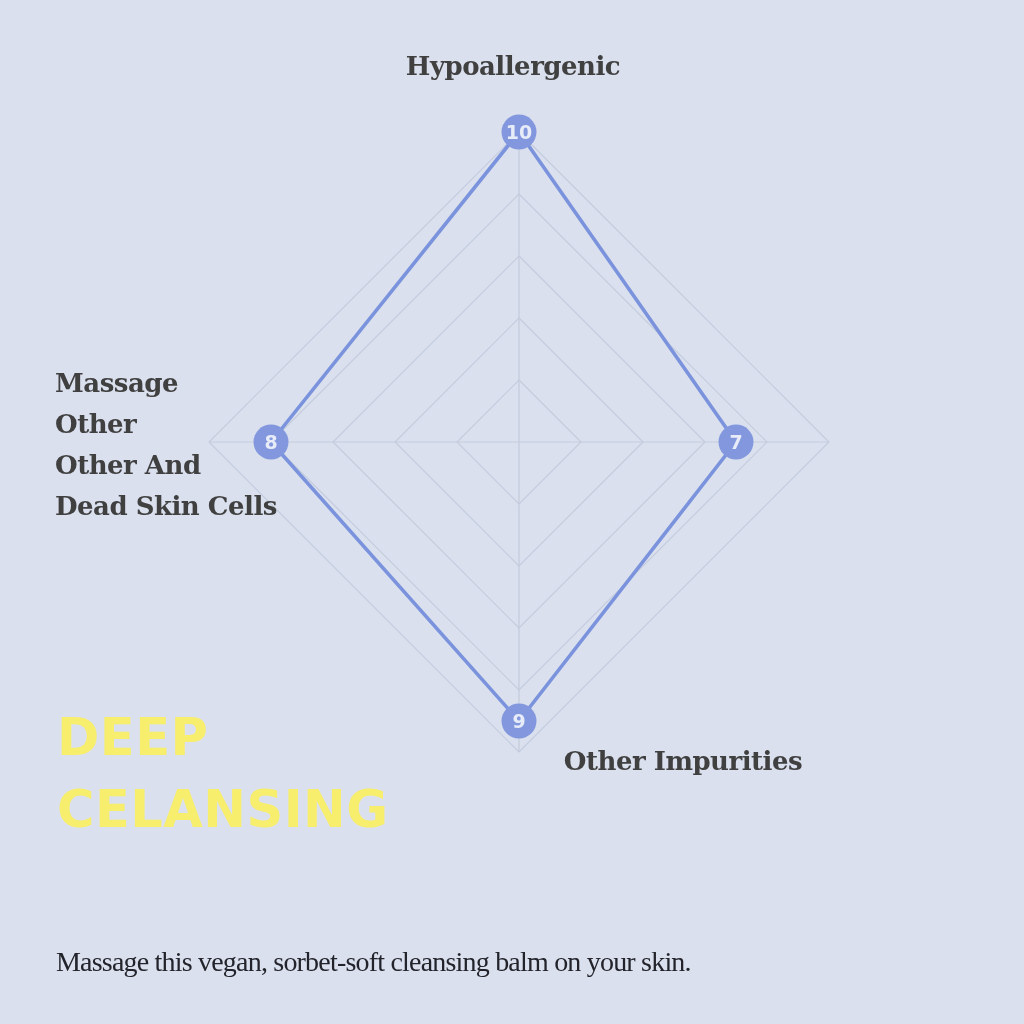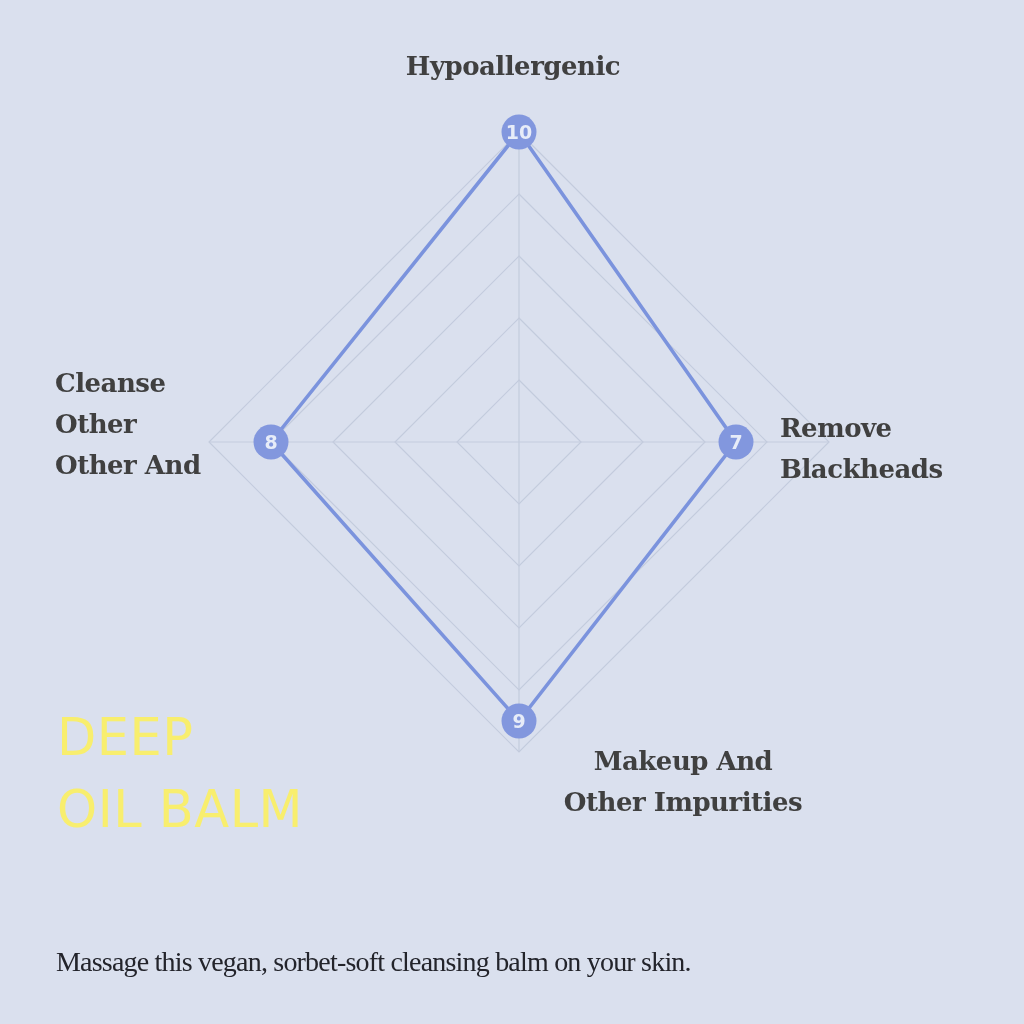--- a/index.html
+++ b/index.html
@@ -20,21 +20,21 @@
     line-height: 41px;
     letter-spacing: -0.5px;
     color: #404040;
     white-space: nowrap;
   }
   .axis-label.center { transform: translateX(-50%); text-align: center; }
   .product-title {
     position: absolute;
     left: 57px; top: 702px;
     font-family: "DejaVu Sans", sans-serif;
-    font-weight: normal;
+    font-weight: bold;
     font-size: 51px;
     line-height: 72px;
     letter-spacing: 0.5px;
     white-space: nowrap;
   }
   .caption {
     position: absolute;
     left: 56px; top: 942px;
     font-family: "Liberation Serif", serif;
     font-size: 28px;
@@ -65,36 +65,32 @@
       <circle cx="519" cy="721" r="17.5" fill="#8297de"></circle>
       <text x="519" y="721" dy="0.36em" text-anchor="middle" fill="#e7ecf8" font-family="&quot;DejaVu Sans&quot;, sans-serif" font-size="19" font-weight="bold">9</text>
       <circle cx="271" cy="442" r="17.5" fill="#8297de"></circle>
       <text x="271" y="442" dy="0.36em" text-anchor="middle" fill="#e7ecf8" font-family="&quot;DejaVu Sans&quot;, sans-serif" font-size="19" font-weight="bold">8</text>
     </svg>
 
   <div class="axis-label center" style="left:513px; top:46px;">
     <div>Hypoallergenic</div>
   </div>
 
-  <div class="axis-label" style="left:780px; top:408px;">
-    <div>Remove</div>
-    <div>Blackheads</div>
-  </div>
 
   <div class="axis-label center" style="left:683px; top:741px;">
-    <div>Makeup And</div>
     <div>Other Impurities</div>
   </div>
 
   <div class="axis-label" style="left:55px; top:363px;">
-    <div>Cleanse</div>
+    <div>Massage</div>
     <div>Other</div>
     <div>Other And</div>
+    <div>Dead Skin Cells</div>
   </div>
 
   <div class="product-title" style="color: rgb(248, 238, 110);">
     <div>DEEP</div>
-    <div>OIL BALM</div>
+    <div>CELANSING</div>
   </div>
 
   <div class="caption">Massage this vegan, sorbet-soft cleansing balm on your skin.</div>
 
 </div>
 
 </body></html>

